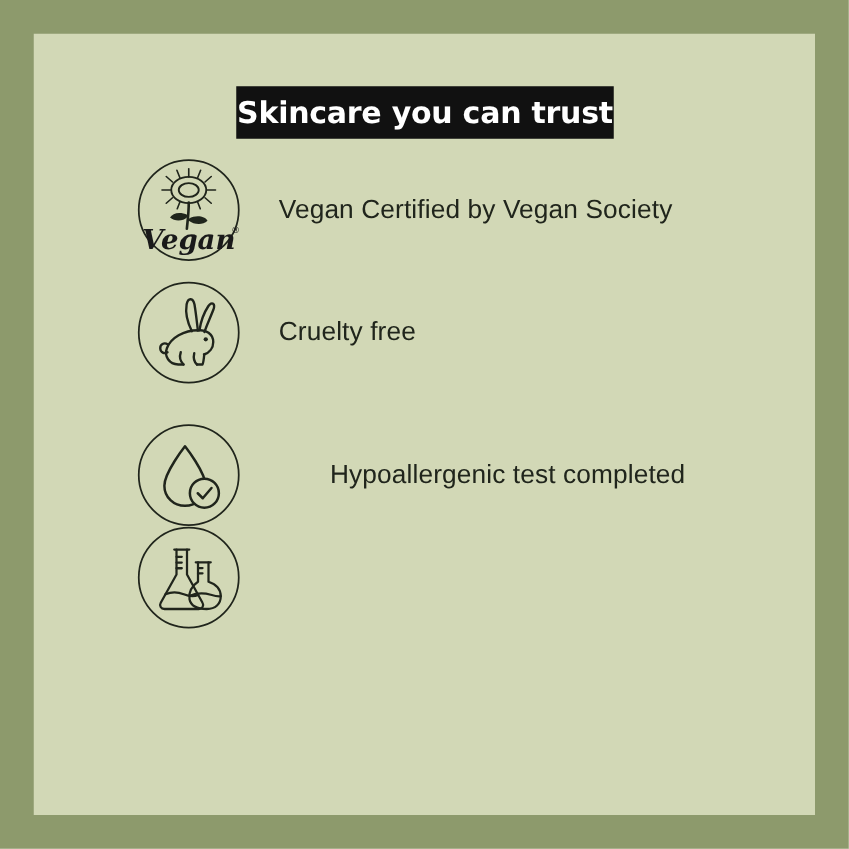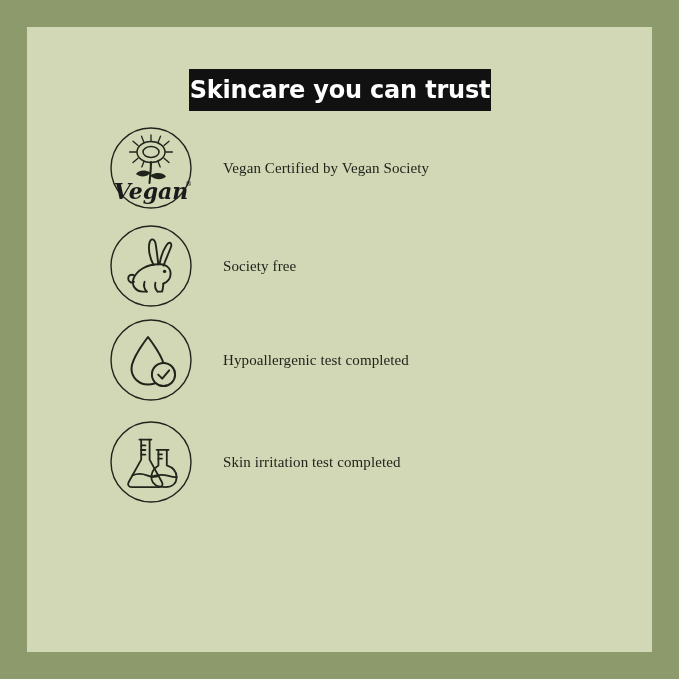--- a/index.html
+++ b/index.html
@@ -55,41 +55,41 @@
   .row {
     position: absolute;
     left: 79px;
     width: 520px;
     height: 90px;
     display: flex;
     align-items: center;
   }
   #row-0 { top: 96px; }
   #row-1 { top: 194px; }
-  #row-2 { top: 288px; }
+  #row-2 { top: 308px; gap: 41px; }
   #row-3 { top: 390px; }
   #row-4 { top: 488px; }
 
   .icon-slot {
     width: 90px;
     height: 90px;
     flex: 0 0 90px;
     position: relative;
     text-align: right;
   }
   .icon-slot svg {
     display: block;
     width: 90px;
     height: 90px;
   }
   .row-label {
     margin-left: 27px;
     color: #20251c;
-    font-family: Liberation Serif, serif;
-    font-size: 15px;
+    font-family: Liberation Sans, sans-serif;
+    font-size: 21px;
     font-weight: 300;
     line-height: 1.38;
     letter-spacing: 0.1px;
     white-space: pre-line;
   }
 </style>
 </head>
 <body>
 
 <div id="poster">
@@ -152,21 +152,21 @@
 
             <path d="M51.6 70.6 C49.4 68.6, 48.6 65, 49.4 61.6"></path>
 
             <path d="M40.8 70.6 C38.4 68.2, 37.4 64.4, 38.6 60.8"></path>
 
             <path d="M28.4 54.6 C25.2 52.6, 22 54.4, 22.2 57.8 C22.4 61, 25.6 62.4, 28 60.8"></path>
           </g>
           <circle cx="58.6" cy="50.4" r="1.7" fill="#20251c"></circle>
         </svg>
       </div>
-      <div class="row-label">Society free</div>
+      <div class="row-label">Cruelty free</div>
     </div>
 
     <div class="row" id="row-2">
       <div class="icon-slot">
         <svg viewBox="0 0 90 90" xmlns="http://www.w3.org/2000/svg">
           <circle cx="45" cy="45" r="40" fill="none" stroke="#20251c" stroke-width="1.4"></circle>
           <path d="M42 22 C42 22, 25.5 43, 25.5 53.5 C25.5 62.8, 33 69.6, 42 69.6 C51 69.6, 58.5 62.8, 58.5 53.5 C58.5 43, 42 22, 42 22 Z" fill="none" stroke="#20251c" stroke-width="2" stroke-linejoin="round"></path>
           <circle cx="57.5" cy="59.5" r="11.6" fill="#d2d8b6" stroke="#20251c" stroke-width="2"></circle>
           <path d="M52.2 59.6 L56.2 63.6 L63.2 55.4" fill="none" stroke="#20251c" stroke-width="2" stroke-linecap="round" stroke-linejoin="round"></path>
         </svg>
@@ -192,18 +192,17 @@
             <path d="M50.6 32.8 L62.6 32.8"></path>
             <path d="M52.4 32.8 L52.4 48.4 C47.4 51.6, 44.6 57, 45.6 62.4 C46.8 68.4, 53 70.2, 59.4 70.2 C66.4 70.2, 70.6 66.2, 70.6 60 C70.6 54.8, 67.4 50.6, 60.8 48.4 L60.8 32.8"></path>
 
             <path d="M45.8 59.6 C50.8 57.6, 57.4 57.4, 62.6 58.8 C66 59.8, 68.6 60.4, 70.6 60"></path>
 
             <path d="M52.4 37.4 L56 37.4"></path>
             <path d="M52.4 41.6 L56 41.6"></path>
           </g>
         </svg>
       </div>
-      <div class="row-label">Skin irritation test completed</div>
     </div>
 
 
   </div>
 </div>
 
 </body></html>

